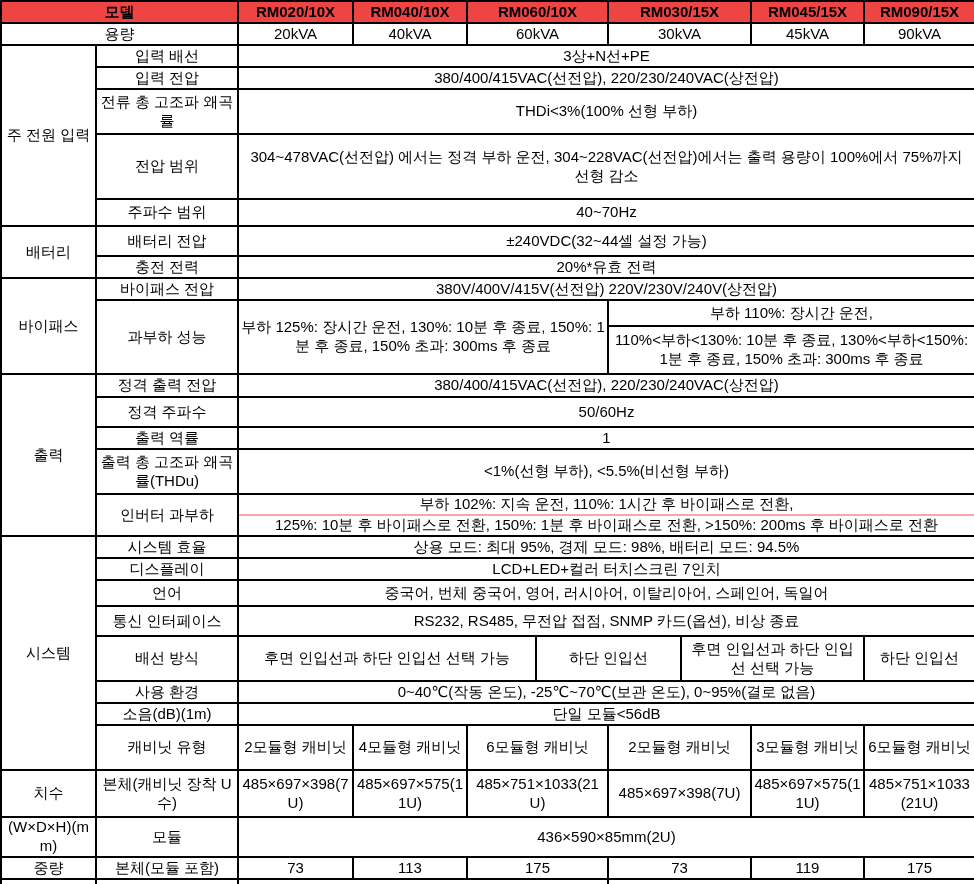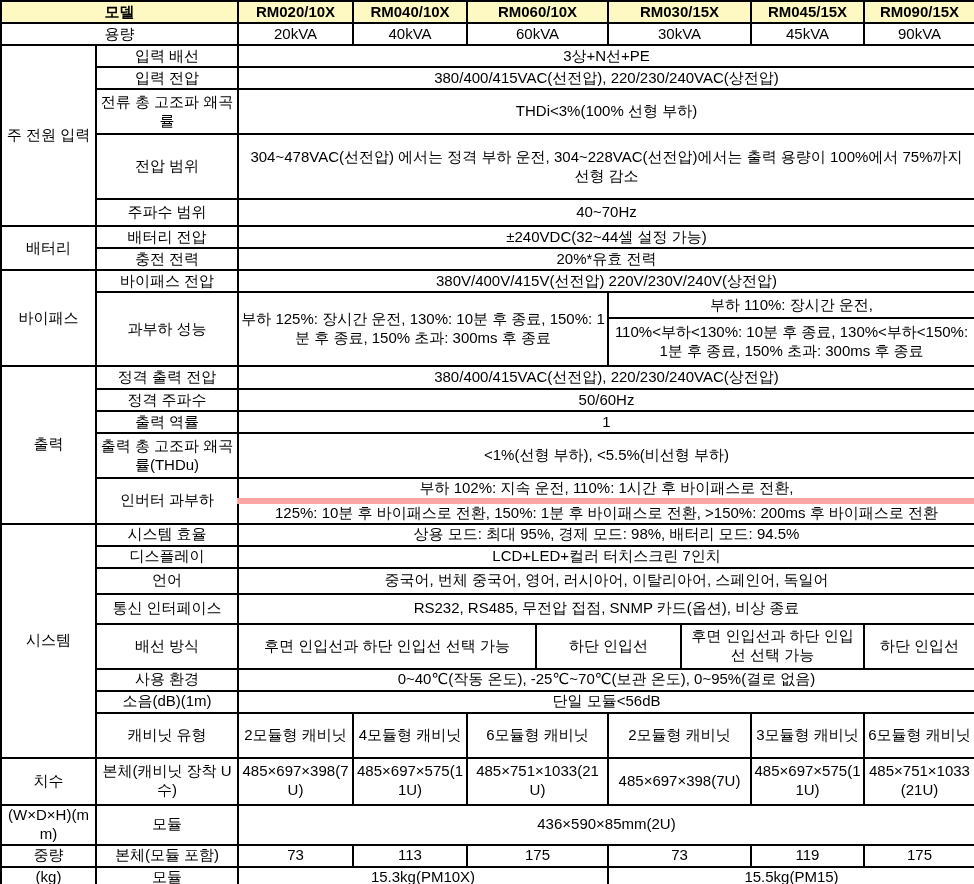--- a/index.html
+++ b/index.html
@@ -1,23 +1,23 @@
 <!DOCTYPE html>
 <html><head>
 <meta charset="utf-8">
 <style>
   html,body{margin:0;padding:0;background:#fff;}
   .wrap{width:974px;height:884px;overflow:hidden;background:#fff;}
   table{border-collapse:collapse;table-layout:fixed;width:974px;height:884px;
         font-family:"Liberation Sans","DejaVu Sans",sans-serif;font-size:15px;color:#000;}
   td{border:2px solid #000;text-align:center;vertical-align:middle;padding:0 2px;
      line-height:1.25;overflow:hidden;}
-  td.green{background:#fef9c3;font-weight:bold;}
+  td.green{background:#ef4444;font-weight:bold;}
   td.sub-top{border-bottom:1px solid #BFBFBF;}
-  td.sub-bottom{border-top:6px solid #fca5a5;}
+  td.sub-bottom{border-top:2px solid #fca5a5;}
   td.break{word-break:break-all;}
 </style>
 </head>
 <body>
 
 <div class="wrap">
 <table>
   <colgroup>
     <col style="width:95px">
         <col style="width:142px">
@@ -66,21 +66,21 @@
   </tr>
   <tr style="height:65px">
     <td>전압 범위</td>
     <td colspan="8">304~478VAC(선전압) 에서는 정격 부하 운전, 304~228VAC(선전압)에서는 출력 용량이 100%에서 75%까지 선형 감소</td>
   </tr>
   <tr style="height:27px">
     <td>주파수 범위</td>
     <td colspan="8">40~70Hz</td>
   </tr>
 
-  <tr style="height:22px">
+  <tr style="height:30px">
     <td rowspan="2">배터리</td>
     <td>배터리 전압</td>
     <td colspan="8">±240VDC(32~44셀 설정 가능)</td>
   </tr>
   <tr style="height:22px">
     <td>충전 전력</td>
     <td colspan="8">20%*유효 전력</td>
   </tr>
 
   <tr style="height:22px">
@@ -95,21 +95,21 @@
   </tr>
   <tr style="height:48px">
     <td colspan="4">110%&lt;부하&lt;130%: 10분 후 종료, 130%&lt;부하&lt;150%: 1분 후 종료, 150% 초과: 300ms 후 종료</td>
   </tr>
 
   <tr style="height:23px">
     <td rowspan="6">출력</td>
     <td>정격 출력 전압</td>
     <td colspan="8">380/400/415VAC(선전압), 220/230/240VAC(상전압)</td>
   </tr>
-  <tr style="height:22px">
+  <tr style="height:30px">
     <td>정격 주파수</td>
     <td colspan="8">50/60Hz</td>
   </tr>
   <tr style="height:22px">
     <td>출력 역률</td>
     <td colspan="8">1</td>
   </tr>
   <tr style="height:45px">
     <td>출력 총 고조파 왜곡률(THDu)</td>
     <td colspan="8">&lt;1%(선형 부하), &lt;5.5%(비선형 부하)</td>

